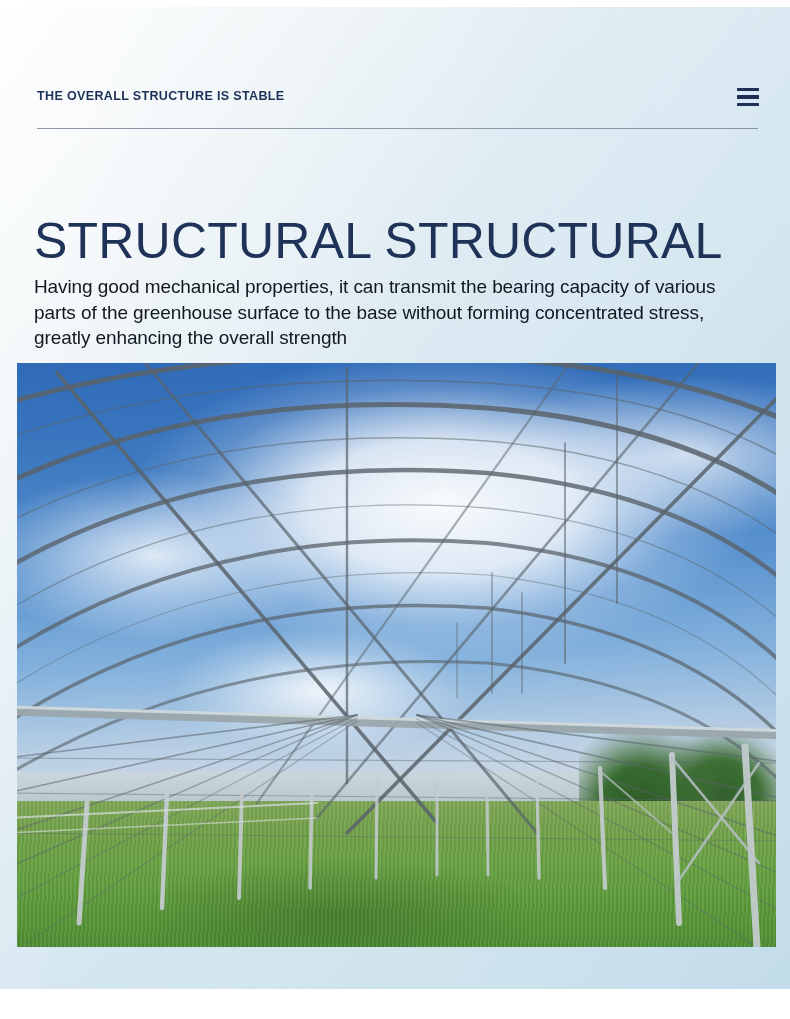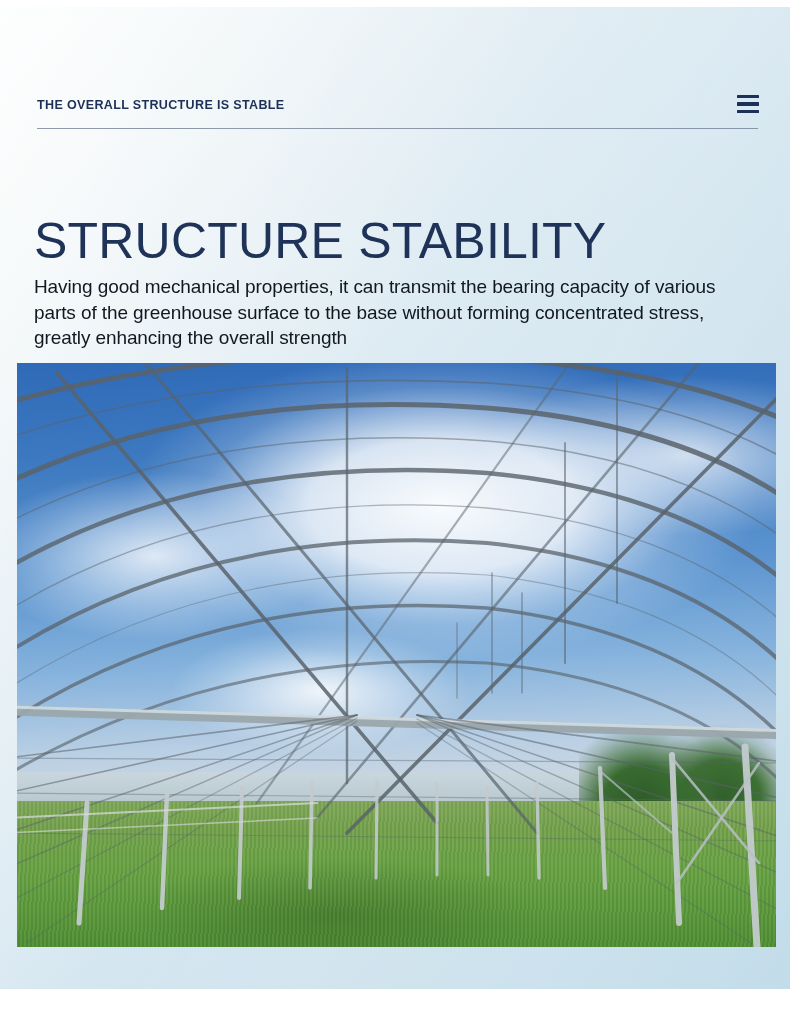--- a/index.html
+++ b/index.html
@@ -70,21 +70,20 @@
   }
 
   
   .header {
     position: absolute;
     left: 37px;
     top: 88px;
     width: 722px;
     height: 32px;
     display: flex;
-    align-items: center;
     justify-content: space-between;
   }
   .eyebrow {
     font-family: "Liberation Sans", sans-serif;
     font-size: 13.5px;
     font-weight: bold;
     letter-spacing: 0.35px;
     color: #1d3058;
     transform: scaleX(0.93);
     transform-origin: left center;
@@ -250,21 +249,21 @@
       <div class="eyebrow">THE OVERALL STRUCTURE IS STABLE</div>
       <div class="menu-btn">
         <span></span>
         <span></span>
         <span></span>
       </div>
     </div>
 
     <div class="divider"></div>
 
-    <h1 class="hero-title">STRUCTURE STABILITY</h1>
+    <h1 class="hero-title">STRUCTURAL STRUCTURAL</h1>
 
     <p class="hero-copy">Having good mechanical properties, it can transmit the bearing capacity of various parts of the greenhouse surface to the base without forming concentrated stress, greatly enhancing the overall strength</p>
 
     <div class="photo">
       <div class="photo-scene">
         <div class="sky"></div>
         <div class="mid-band"></div>
         <div class="buildings"></div>
         <div class="trees"></div>
         <div class="grass"></div>

